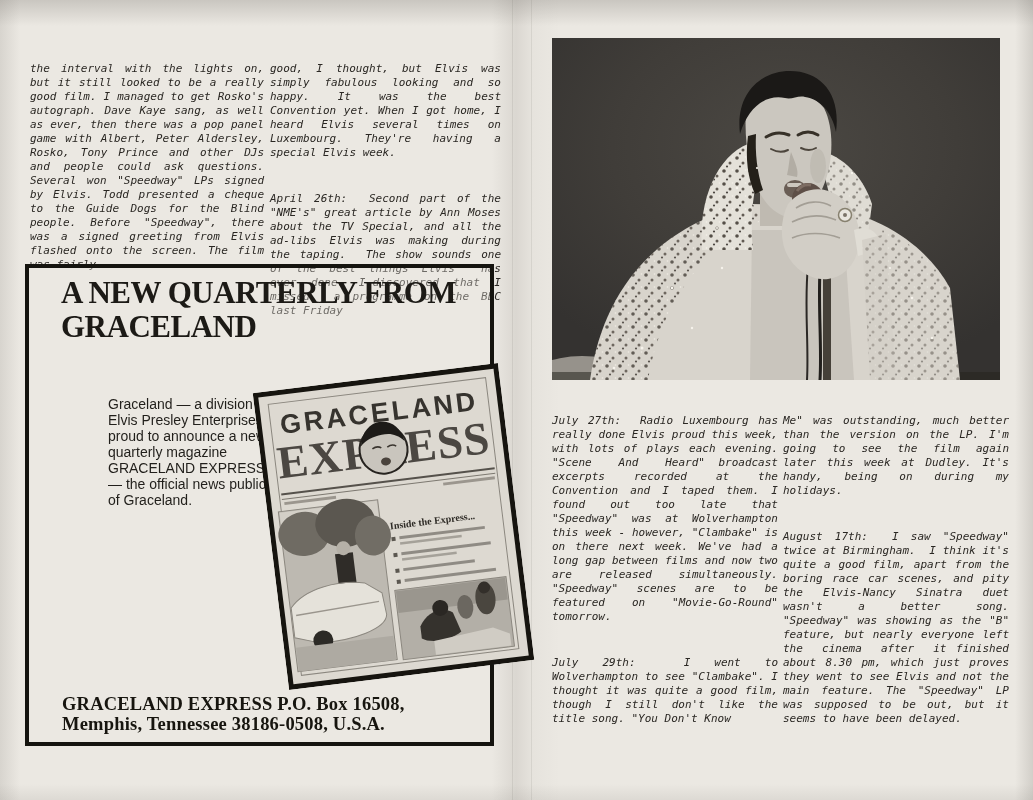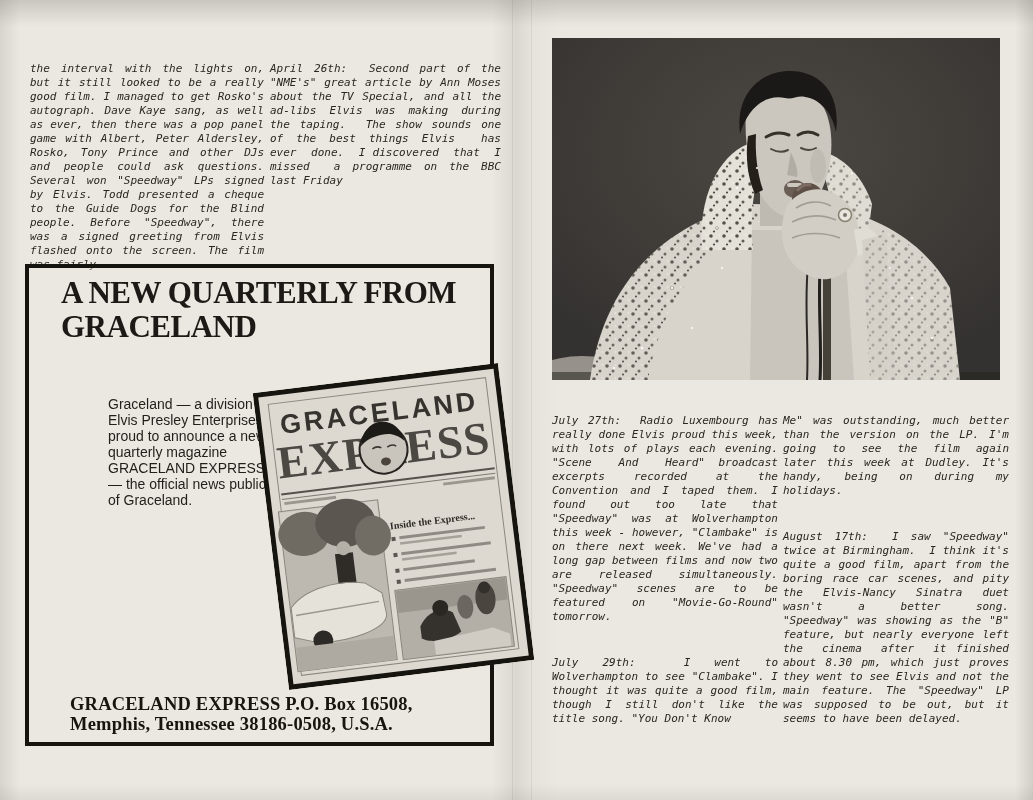--- a/index.html
+++ b/index.html
@@ -23,40 +23,41 @@
   #rcol2{left:783px;top:386px;width:226px;}
   
   #adbox{position:absolute;left:25px;top:264px;width:469px;height:482px;border:4px solid #15140f;
          background:rgba(234,231,225,.35);box-sizing:border-box;}
   #adbox h1{position:absolute;left:32px;top:8px;margin:0;font-family:"Liberation Serif",serif;
          font-weight:900;font-size:31px;line-height:34px;letter-spacing:-0.5px;color:#1c1a16;white-space:nowrap;}
   .adbody{position:absolute;left:33px;top:112px;width:225px;font-size:14px;line-height:16px;
          color:#211f1b;white-space:pre-line;margin-left:46px;}
   .adbody p{margin:0 0 11px 0;}
   .addr{position:absolute;left:33px;top:426px;width:430px;font-family:"Liberation Serif",serif;
-        font-weight:900;font-size:18.5px;line-height:20px;color:#17150f;white-space:pre-line;letter-spacing:0.2px;margin-left:8px;}
+        font-weight:900;font-size:18.5px;line-height:20px;color:#17150f;white-space:pre-line;letter-spacing:0.2px;}
   .ghost{position:absolute;font-family:"DejaVu Sans Mono",monospace;font-size:11.4px;line-height:14px;
         color:#5f6d84;white-space:pre-line;text-align:justify;filter:blur(.4px);pointer-events:none;}
   #ghost1{left:262px;top:274px;width:232px;opacity:.22;}
   
   #cover{position:absolute;left:270px;top:377px;width:247px;height:299px;transform:rotate(-7deg);}
   
   #photo{position:absolute;left:552px;top:38px;width:448px;height:342px;}
 </style>
 </head>
 <body>
 
 <div class="scan">
   <div class="crease" style="left:512px"></div>
   <div class="crease" style="left:531px"></div>
 
   <div class="tw" id="lcol1">
     <p>the interval with the lights on, but it still looked to be a really good film. I managed to get Rosko's autograph. Dave Kaye sang, as well as ever, then there was a pop panel game with Albert, Peter Aldersley, Rosko, Tony Prince and other DJs and people could ask questions. Several won "Speedway" LPs signed by Elvis. Todd presented a cheque to the Guide Dogs for the Blind people. Before "Speedway", there was a signed greeting from Elvis flashed onto the screen. The film was fairly</p>
   </div>
   <div class="tw" id="lcol2">
+    <p>good, I thought, but Elvis was simply fabulous looking and so happy.  It  was  the  best Convention yet. When I got home, I heard Elvis several times on Luxembourg.  They're  having  a special Elvis week.</p>
     <p>April 26th:  Second part of the "NME's" great article by Ann Moses about the TV Special, and all the ad-libs Elvis was making during the taping.  The show sounds one of the best things Elvis  has  ever  done.  I discovered  that  I  missed  a programme on the BBC last Friday</p>
   </div>
 
   <div id="adbox">
     <div class="ghost" id="ghost1">June 15th:  I've fixed up with
 my Cloud
 next weekend. I was invited to a
 get-together at Nora's new flat.
 Many of the 'Presleyans' were
 there. Someone said that the

